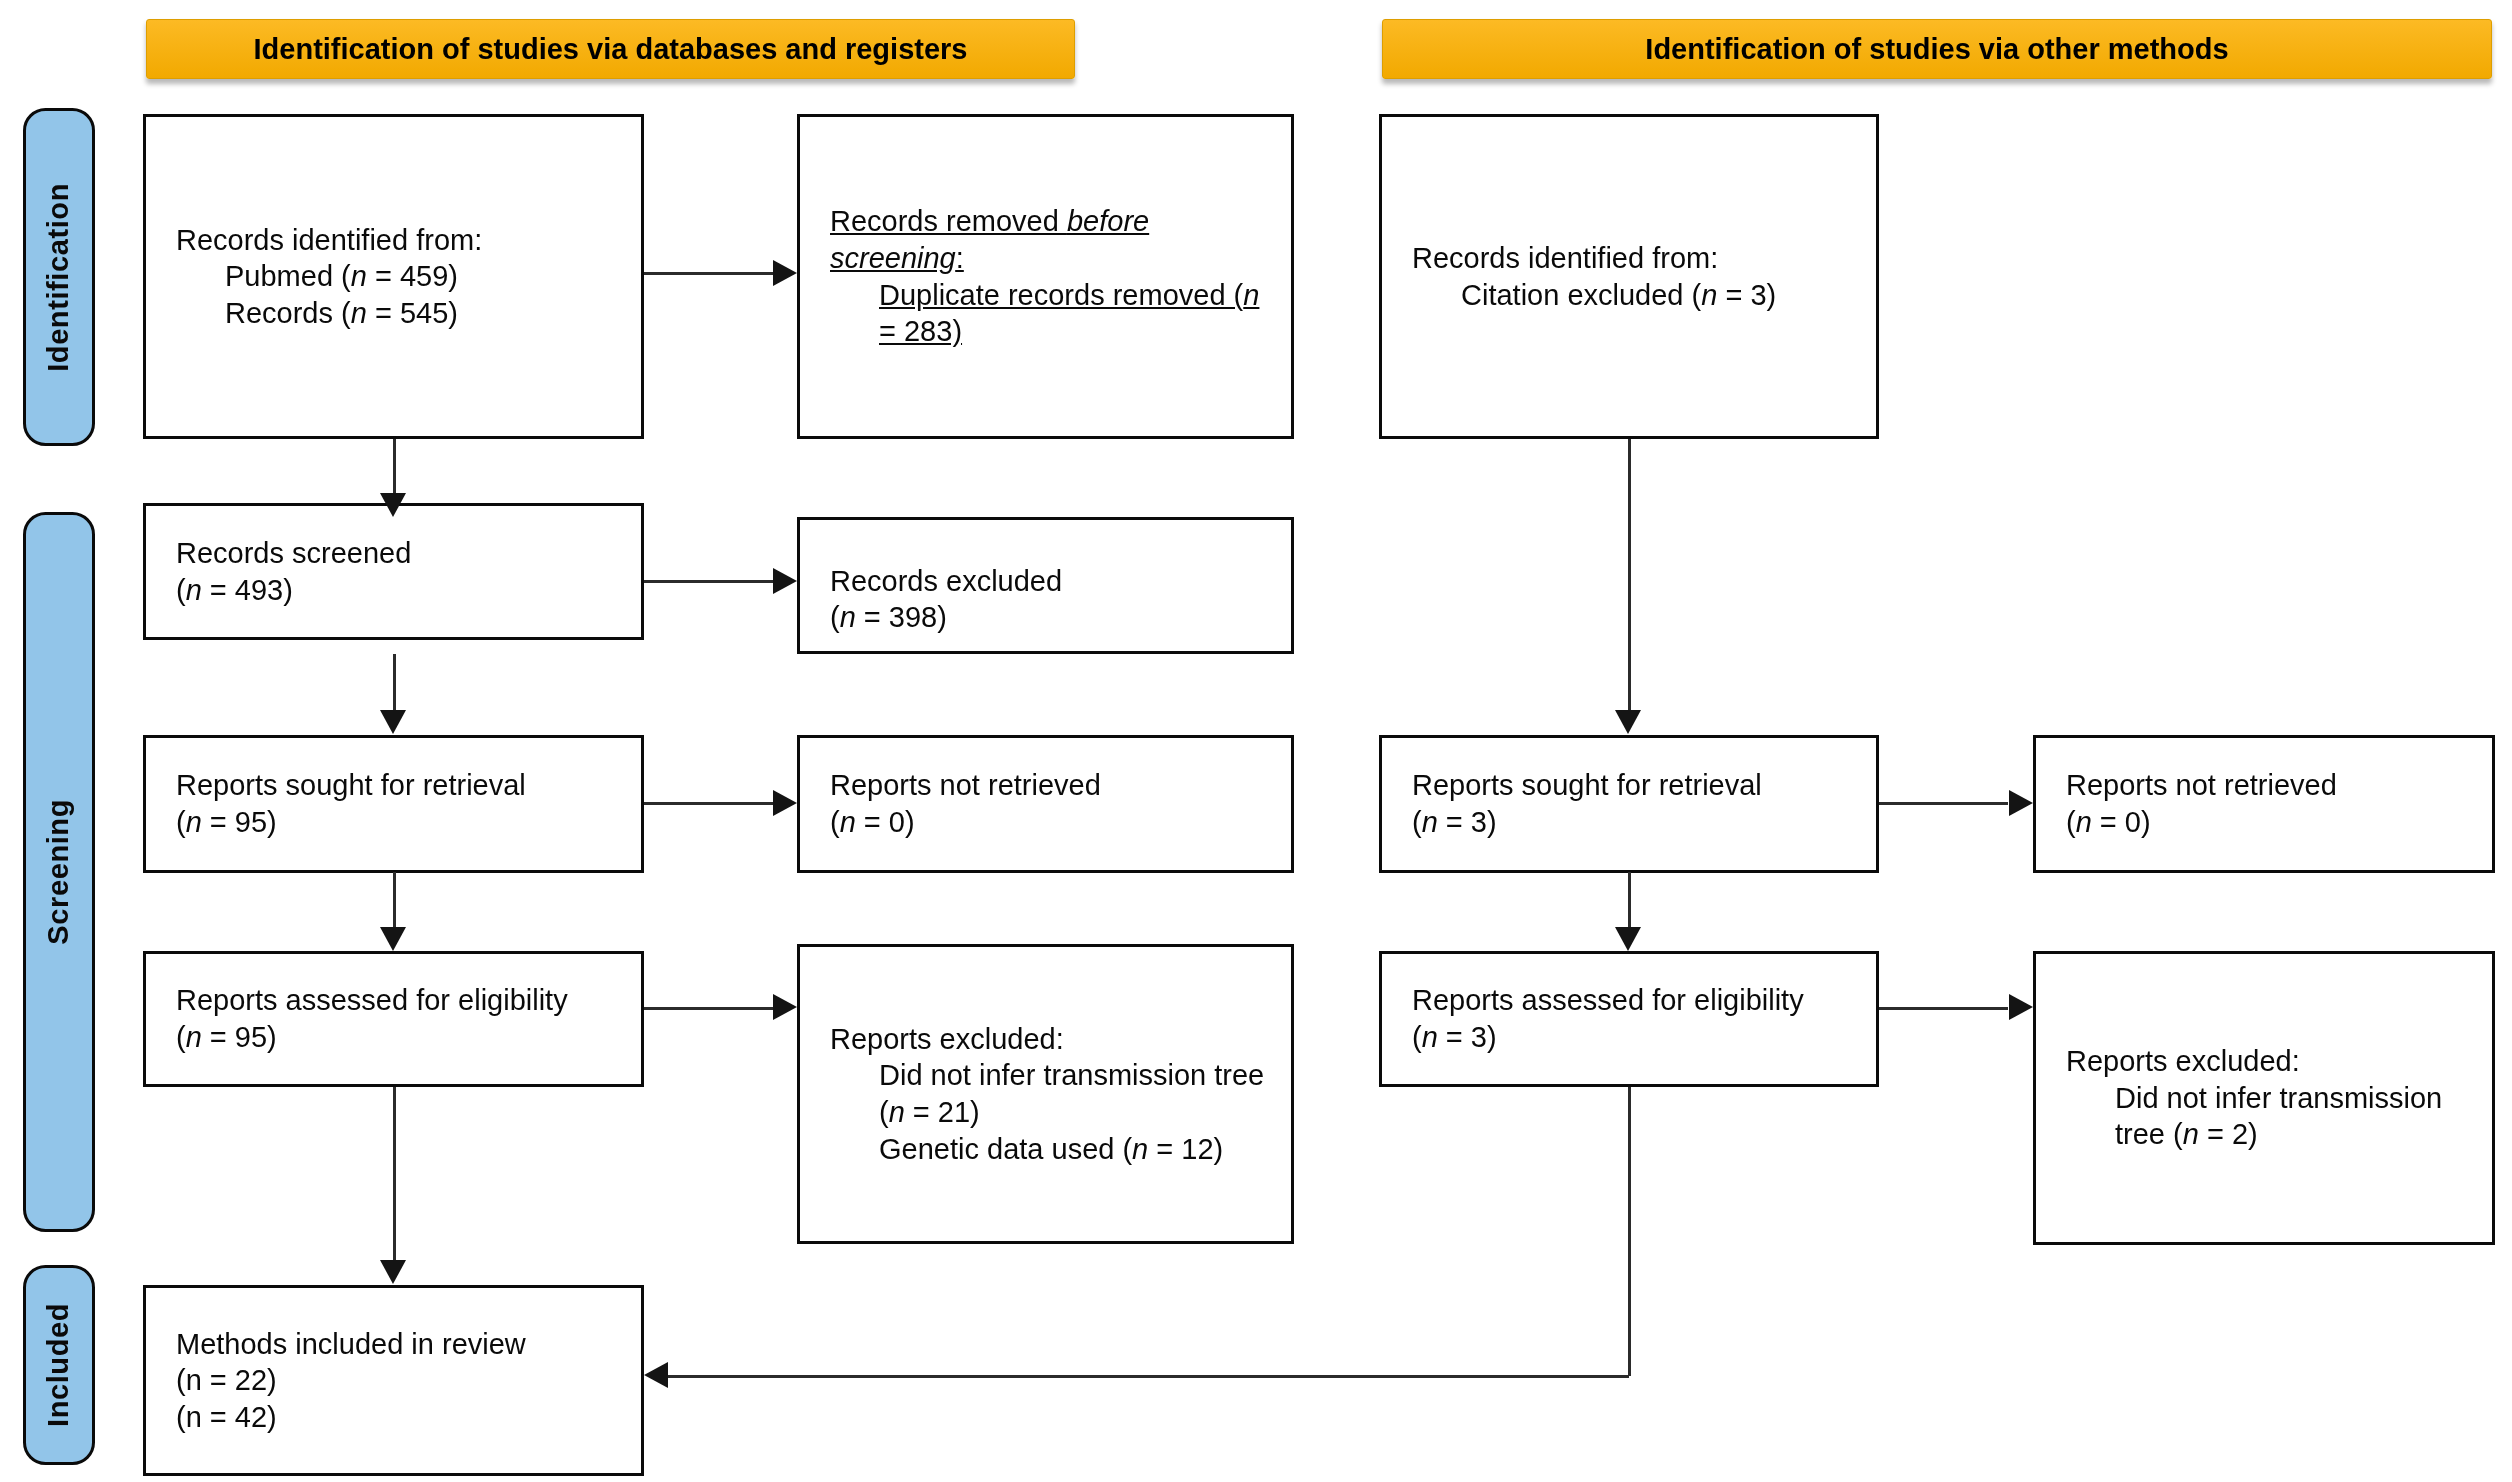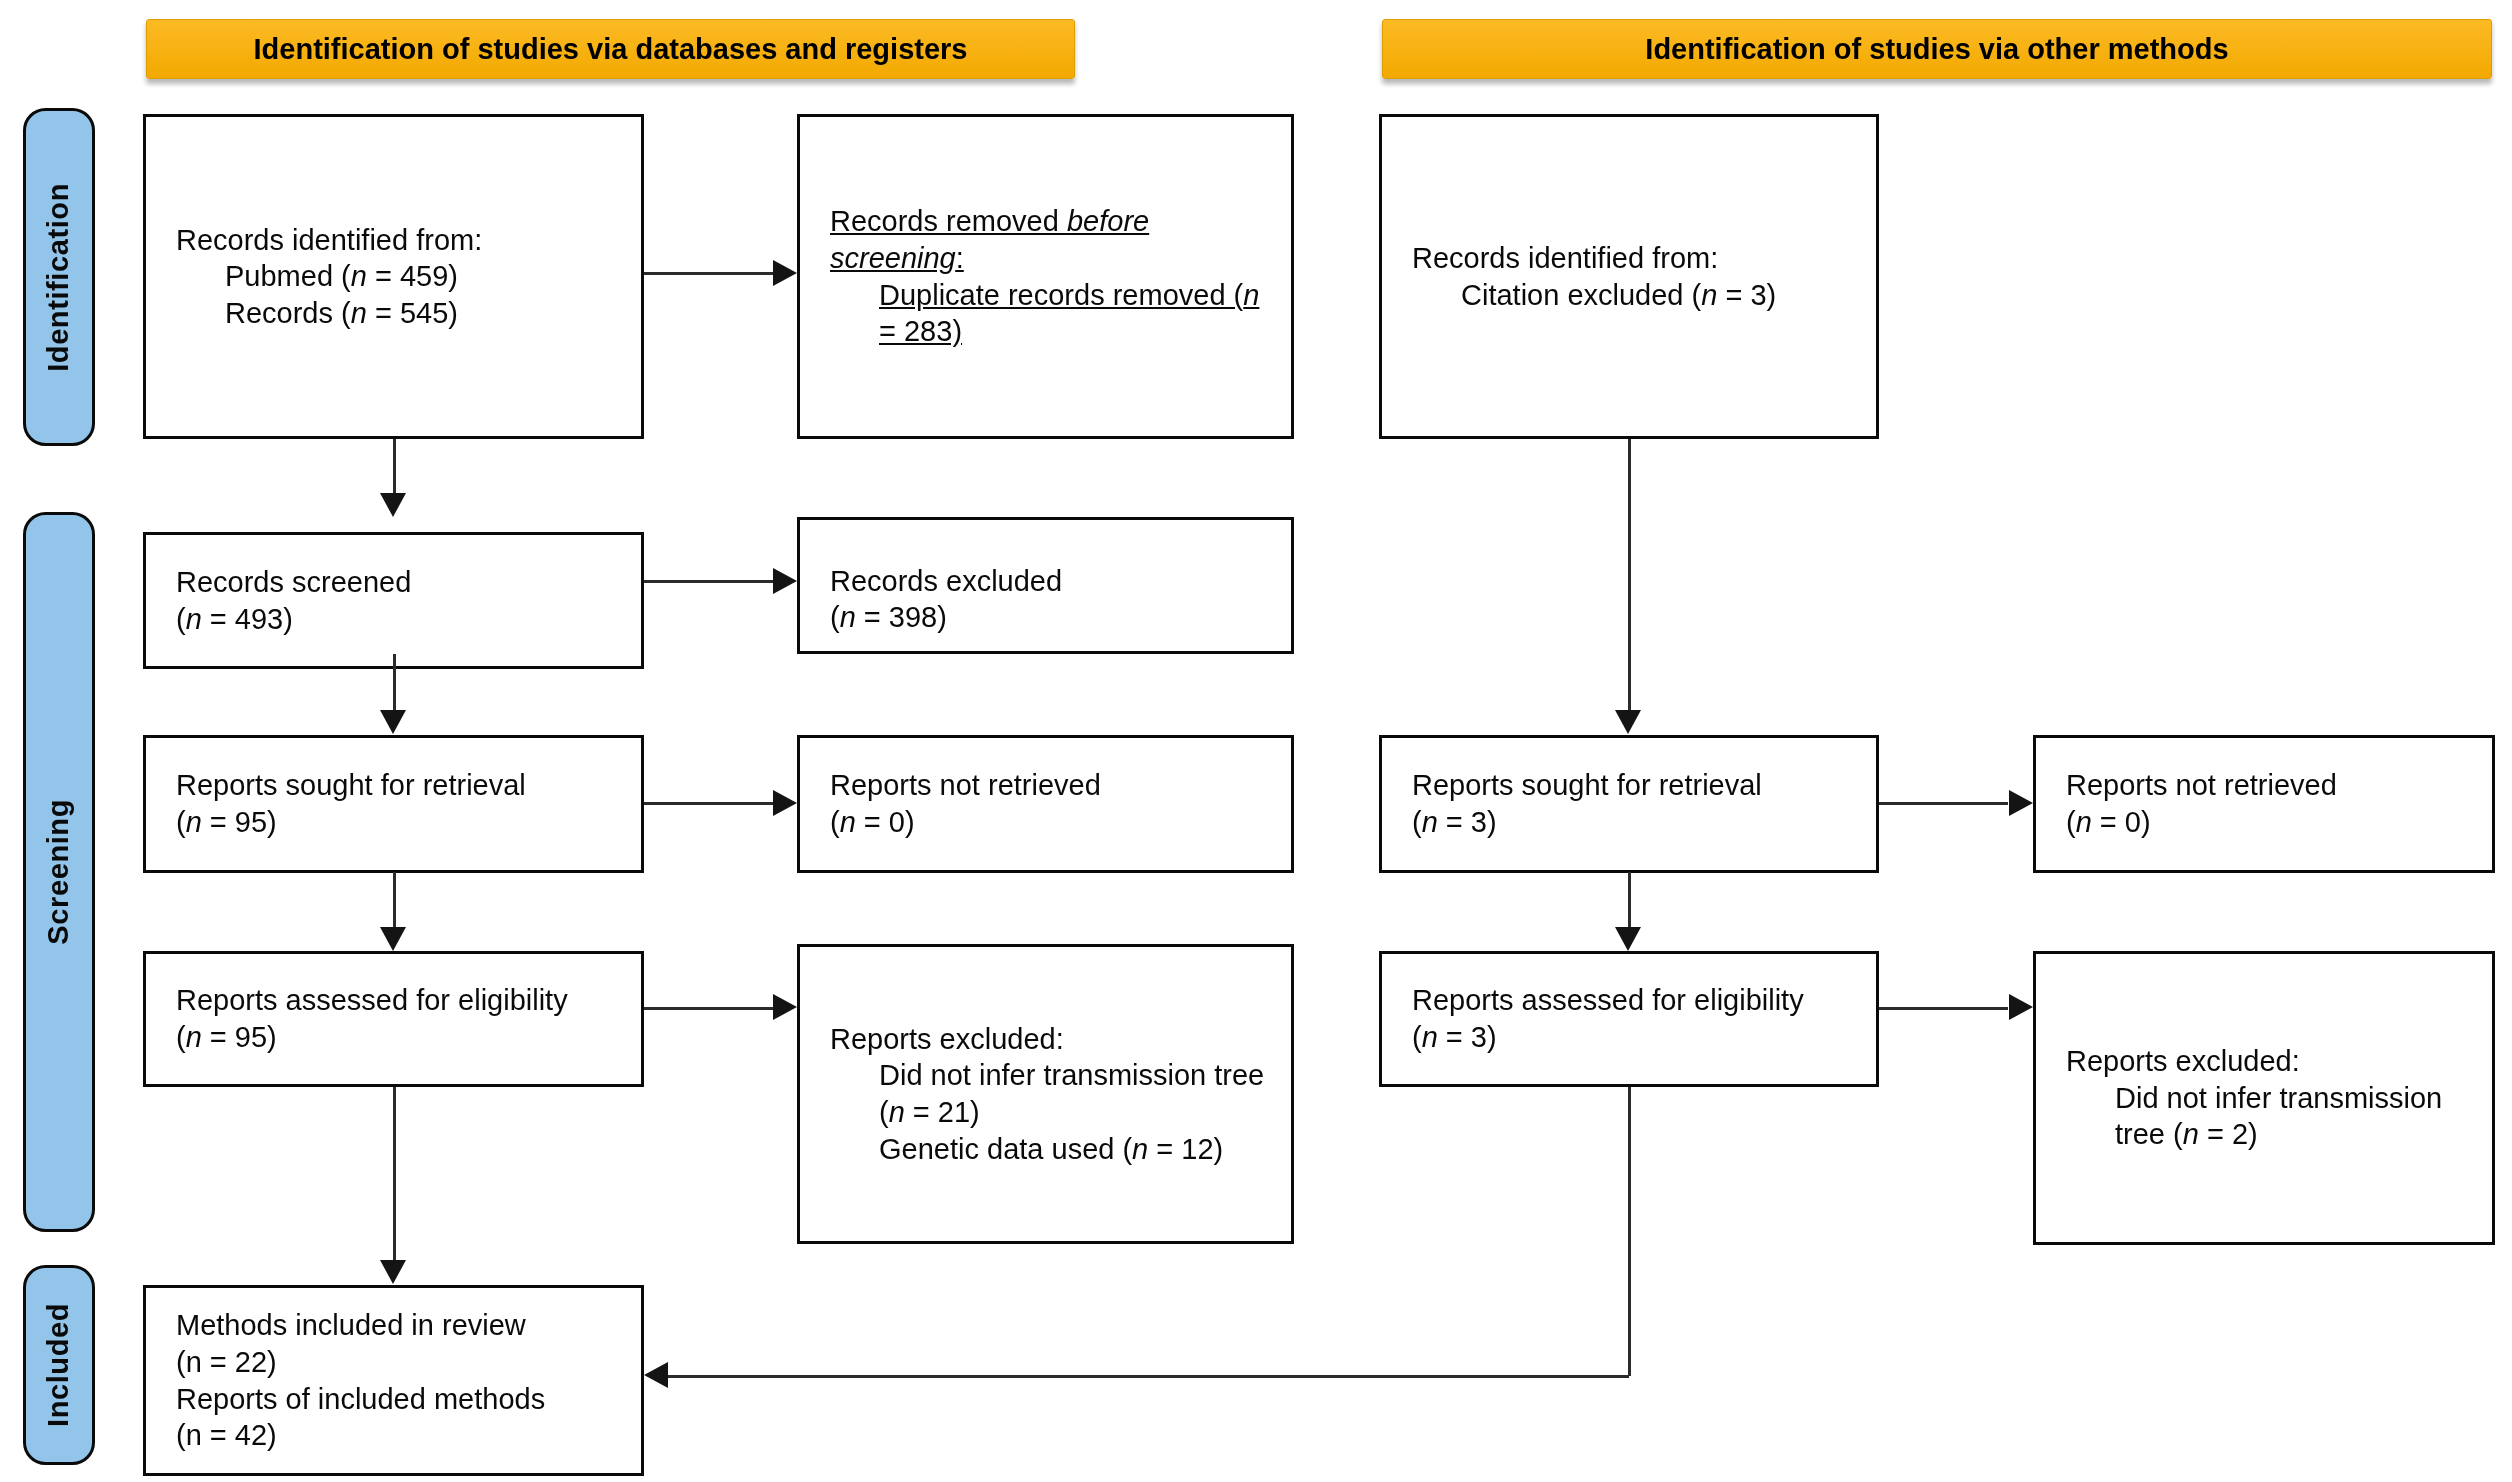--- a/index.html
+++ b/index.html
@@ -73,21 +73,21 @@
       <div class="line indent"><span>Duplicate records removed (</span><span class="it">n</span><span> = 283)</span></div>
     </div>
 </div>
 <div class="box" style="left:1379px; top:114px; width:500px; height:325px;">
   <div class="box-content">
       <div class="line"><span>Records identified from:</span></div>
       <div class="line indent"><span>Citation excluded (</span><span class="it">n</span><span> = 3)</span></div>
     </div>
 </div>
 
-<div class="box" style="left:143px; top:532px; width:501px; height:137px;">
+<div class="box" style="left:143px; top:503px; width:501px; height:137px;">
   <div class="box-content">
       <div class="line"><span>Records screened</span></div>
       <div class="line"><span>(</span><span class="it">n</span><span> = 493)</span></div>
     </div>
 </div>
 <div class="box" style="left:797px; top:517px; width:497px; height:137px;align-items:flex-end;">
   <div class="box-content">
       <div class="line"><span>Records excluded</span></div>
       <div class="line"><span>(</span><span class="it">n</span><span> = 398)</span></div>
     </div>
@@ -141,21 +141,20 @@
   <div class="box-content">
       <div class="line"><span>Reports excluded:</span></div>
       <div class="line indent"><span>Did not infer transmission tree (</span><span class="it">n</span><span> = 2)</span></div>
     </div>
 </div>
 
 <div class="box" style="left:143px; top:1285px; width:501px; height:191px;">
   <div class="box-content">
       <div class="line"><span>Methods included in review</span></div>
       <div class="line"><span>(n = 22)</span></div>
-      <div class="line"><span>Reports of included methods</span></div>
       <div class="line"><span>(n = 42)</span></div>
     </div>
 </div>
 
 <div>
   <div class="hline" style="left:644px; top:272px; width:129px;"></div>
   <div class="tri right" style="left:773px; top:260px;"></div>
 </div>
 <div>
   <div class="vline" style="left:393px; top:439px; height:55px;"></div>

